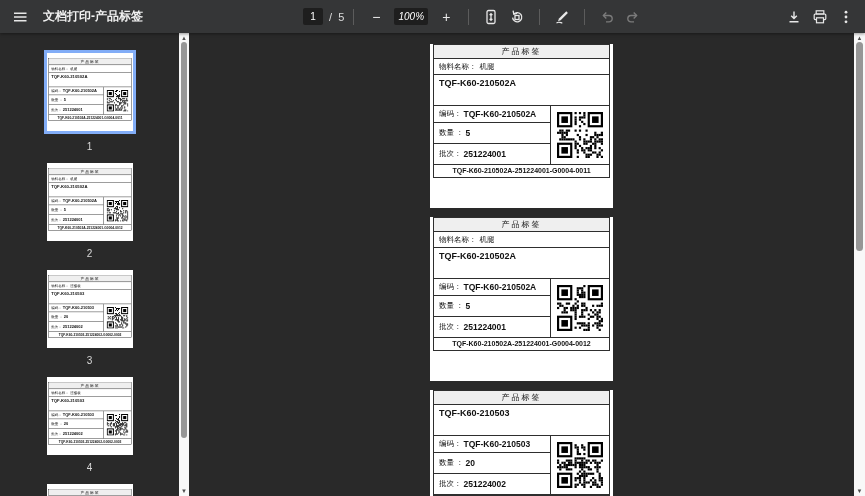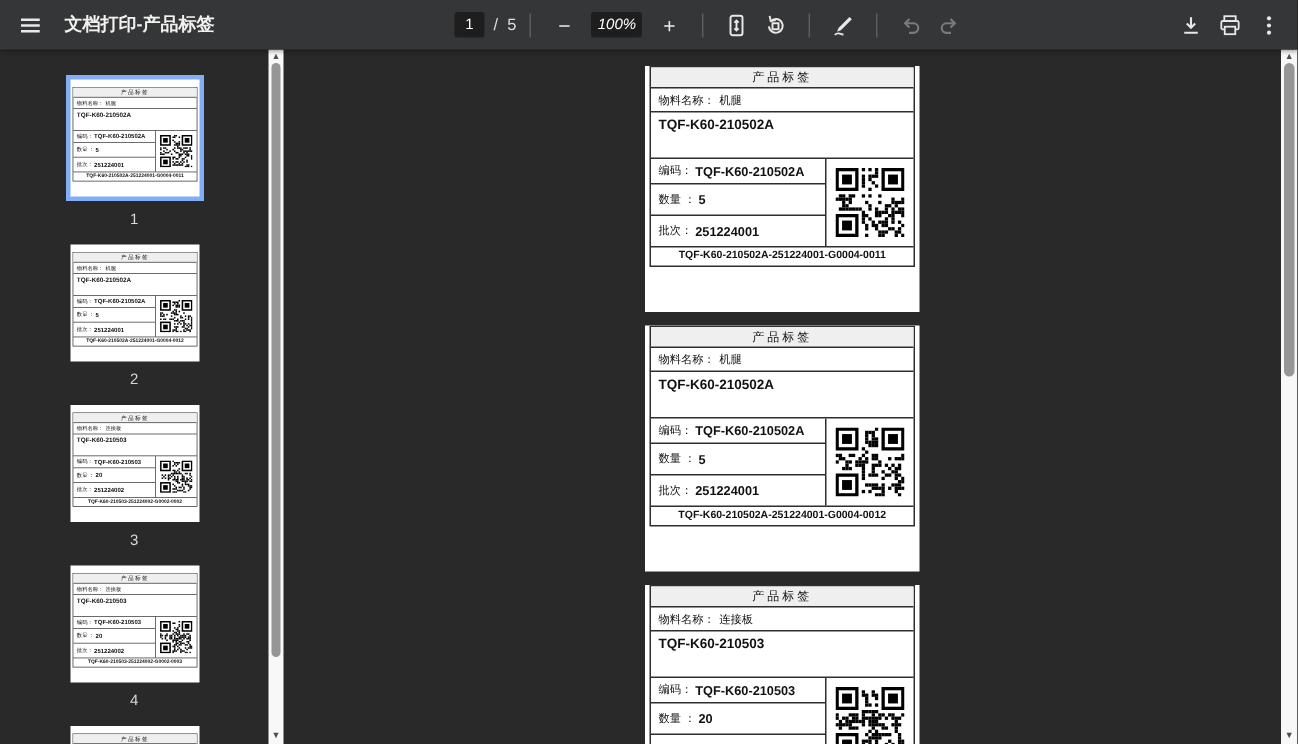--- a/index.html
+++ b/index.html
@@ -1069,23 +1069,20 @@
                 <rect x="41.61904761904762" y="43.80952380952381" width="2.1904761904761907" height="2.1904761904761907" fill="#000"></rect>
               </svg>
             </div>
     </div>
     <div class="lt-footer">TQF-K60-210502A-251224001-G0004-0012</div>
   </div>
       </div>
       <div class="doc-page">
         <div class="label-table">
     <div class="lt-header">产品标签</div>
-    <div class="lt-material">
-      <span>物料名称：</span><b>连接板</b>
-    </div>
     <div class="lt-code">TQF-K60-210503</div>
     <div class="lt-grid">
       <div class="lt-left">
         <div class="lt-row row-id">
           <span>编码：</span>
                 <b>TQF-K60-210503</b>
         </div>
         <div class="lt-row row-qty">
           <span>数量 ：</span>
                 <b>20</b>

